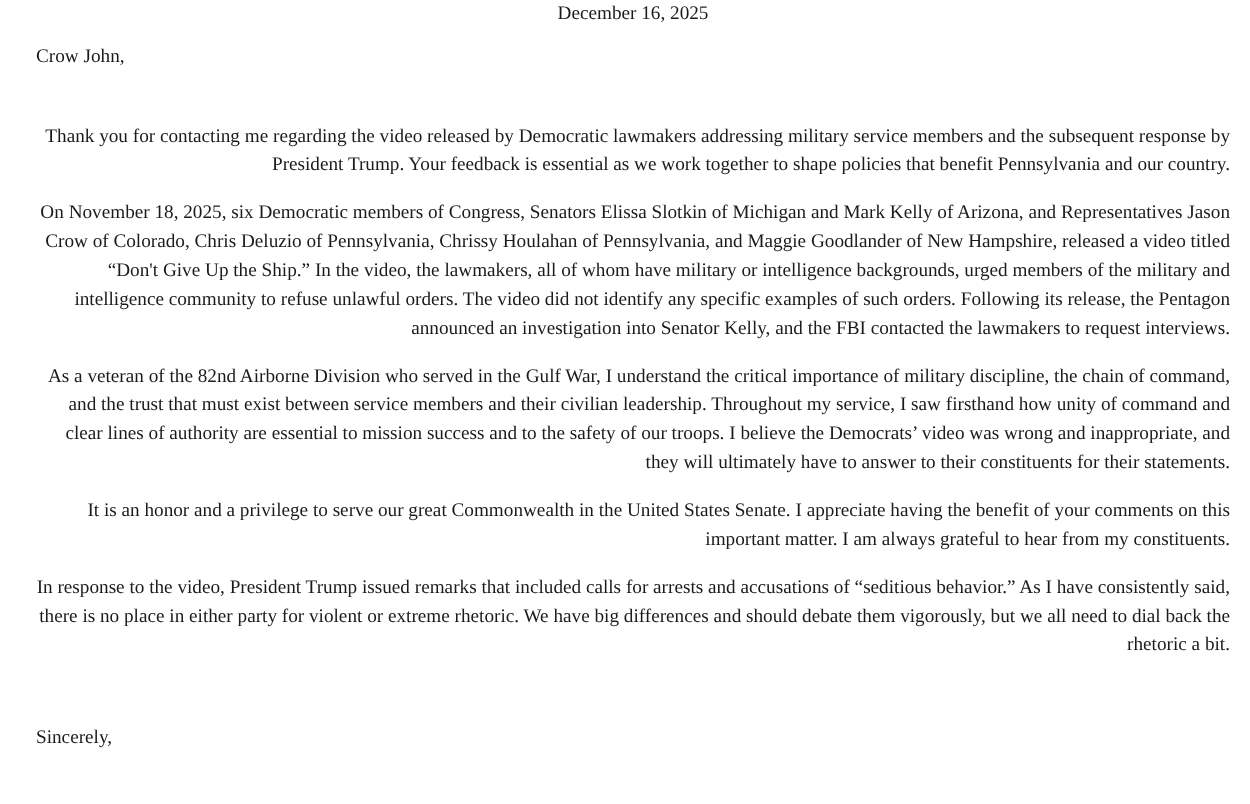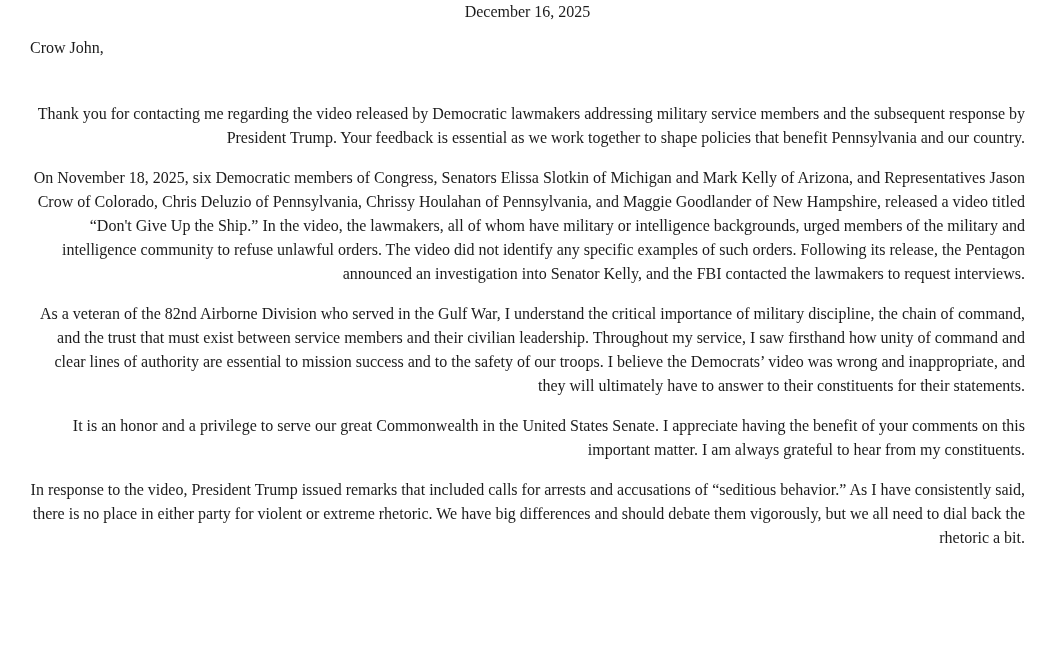--- a/index.html
+++ b/index.html
@@ -67,20 +67,21 @@
     <p class="para">Thank you for contacting me regarding the video released by Democratic lawmakers addressing military service members and the subsequent response by President Trump. Your feedback is essential as we work together to shape policies that benefit Pennsylvania and our country.</p>
 
     <p class="para">On November 18, 2025, six Democratic members of Congress, Senators Elissa Slotkin of Michigan and Mark Kelly of Arizona, and Representatives Jason Crow of Colorado, Chris Deluzio of Pennsylvania, Chrissy Houlahan of Pennsylvania, and Maggie Goodlander of New Hampshire, released a video titled “Don't Give Up the Ship.” In the video, the lawmakers, all of whom have military or intelligence backgrounds, urged members of the military and intelligence community to refuse unlawful orders. The video did not identify any specific examples of such orders. Following its release, the Pentagon announced an investigation into Senator Kelly, and the FBI contacted the lawmakers to request interviews.</p>
 
     <p class="para">As a veteran of the 82nd Airborne Division who served in the Gulf War, I understand the critical importance of military discipline, the chain of command, and the trust that must exist between service members and their civilian leadership. Throughout my service, I saw firsthand how unity of command and clear lines of authority are essential to mission success and to the safety of our troops. I believe the Democrats’ video was wrong and inappropriate, and they will ultimately have to answer to their constituents for their statements.</p>
 
     <p class="para">It is an honor and a privilege to serve our great Commonwealth in the United States Senate. I appreciate having the benefit of your comments on this important matter. I am always grateful to hear from my constituents.</p>
 
     <p class="para">In response to the video, President Trump issued remarks that included calls for arrests and accusations of “seditious behavior.” As I have consistently said, there is no place in either party for violent or extreme rhetoric. We have big differences and should debate them vigorously, but we all need to dial back the rhetoric a bit.</p>
 
+    <div class="closing">Sincerely,</div>
   </div>
 
   <svg class="signature" width="240" height="50" viewBox="0 0 240 50" aria-hidden="true">
 
     <path d="M 26,10 C 16,14 6,26 8,34 C 10,42 22,42 30,34 C 40,24 36,10 24,12 C 18,13 14,18 14,24"></path>
     <path d="M 30,34 C 34,40 40,44 46,42"></path>
     <circle cx="52" cy="40" r="1.6"></circle>
 
     <path d="M 112,10 C 100,2 76,4 66,16 C 58,26 62,38 74,40 C 86,42 96,34 98,24"></path>
     <path d="M 84,12 C 82,22 80,32 78,42"></path>

